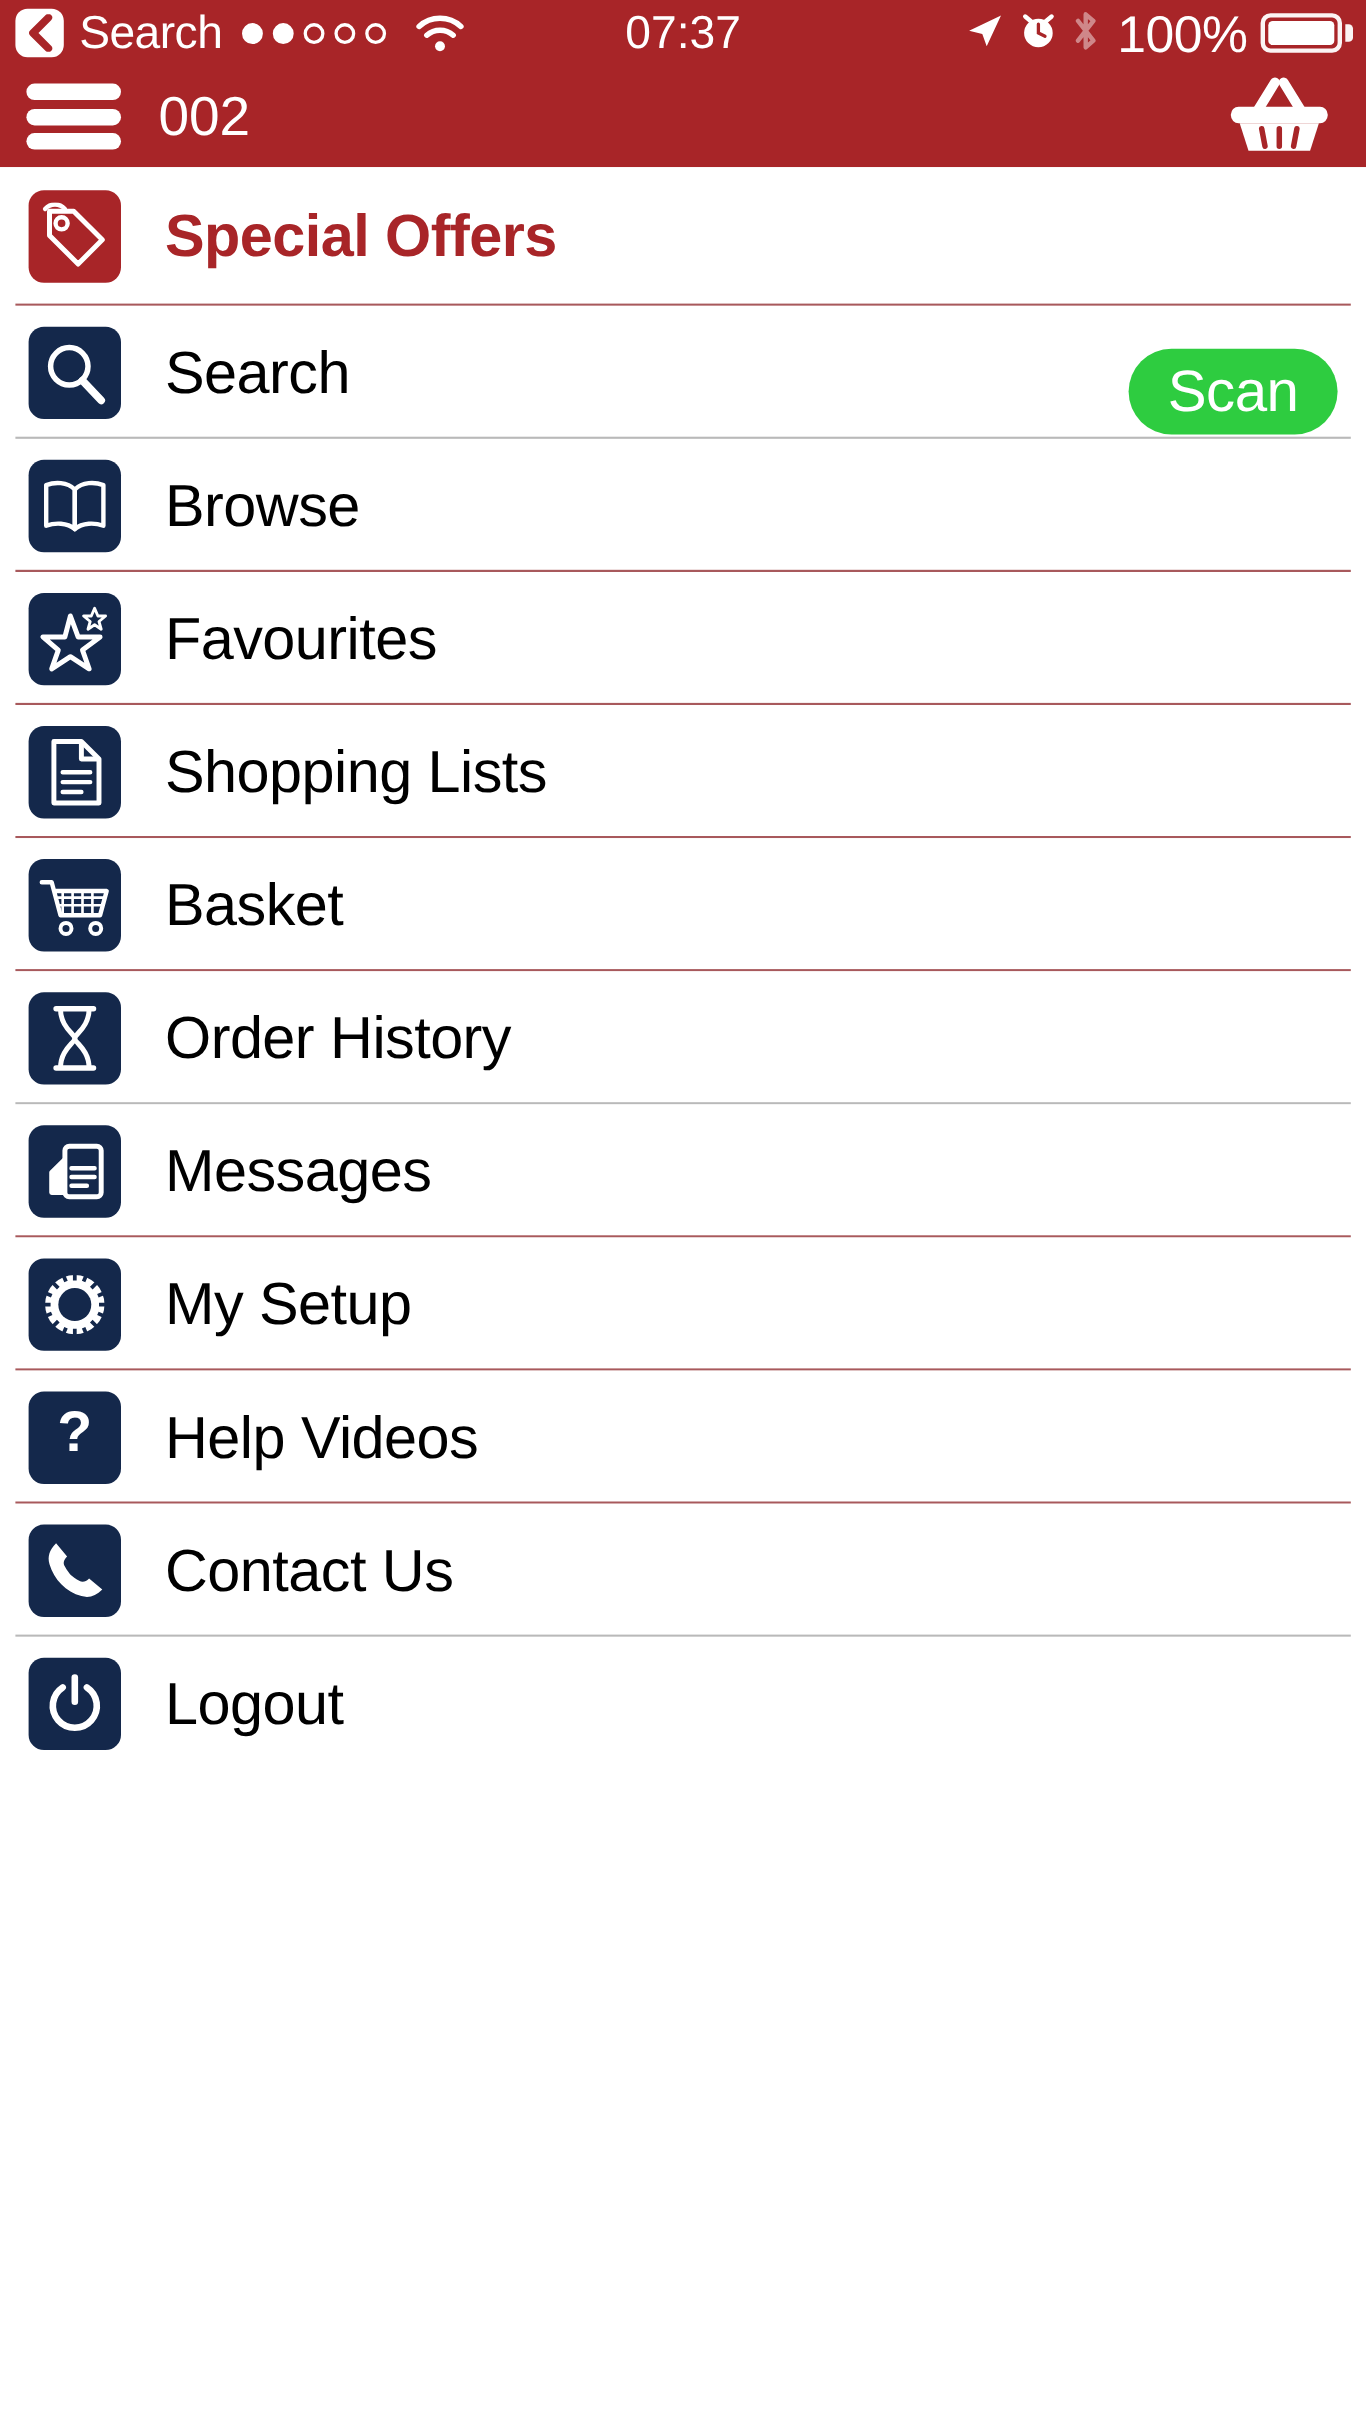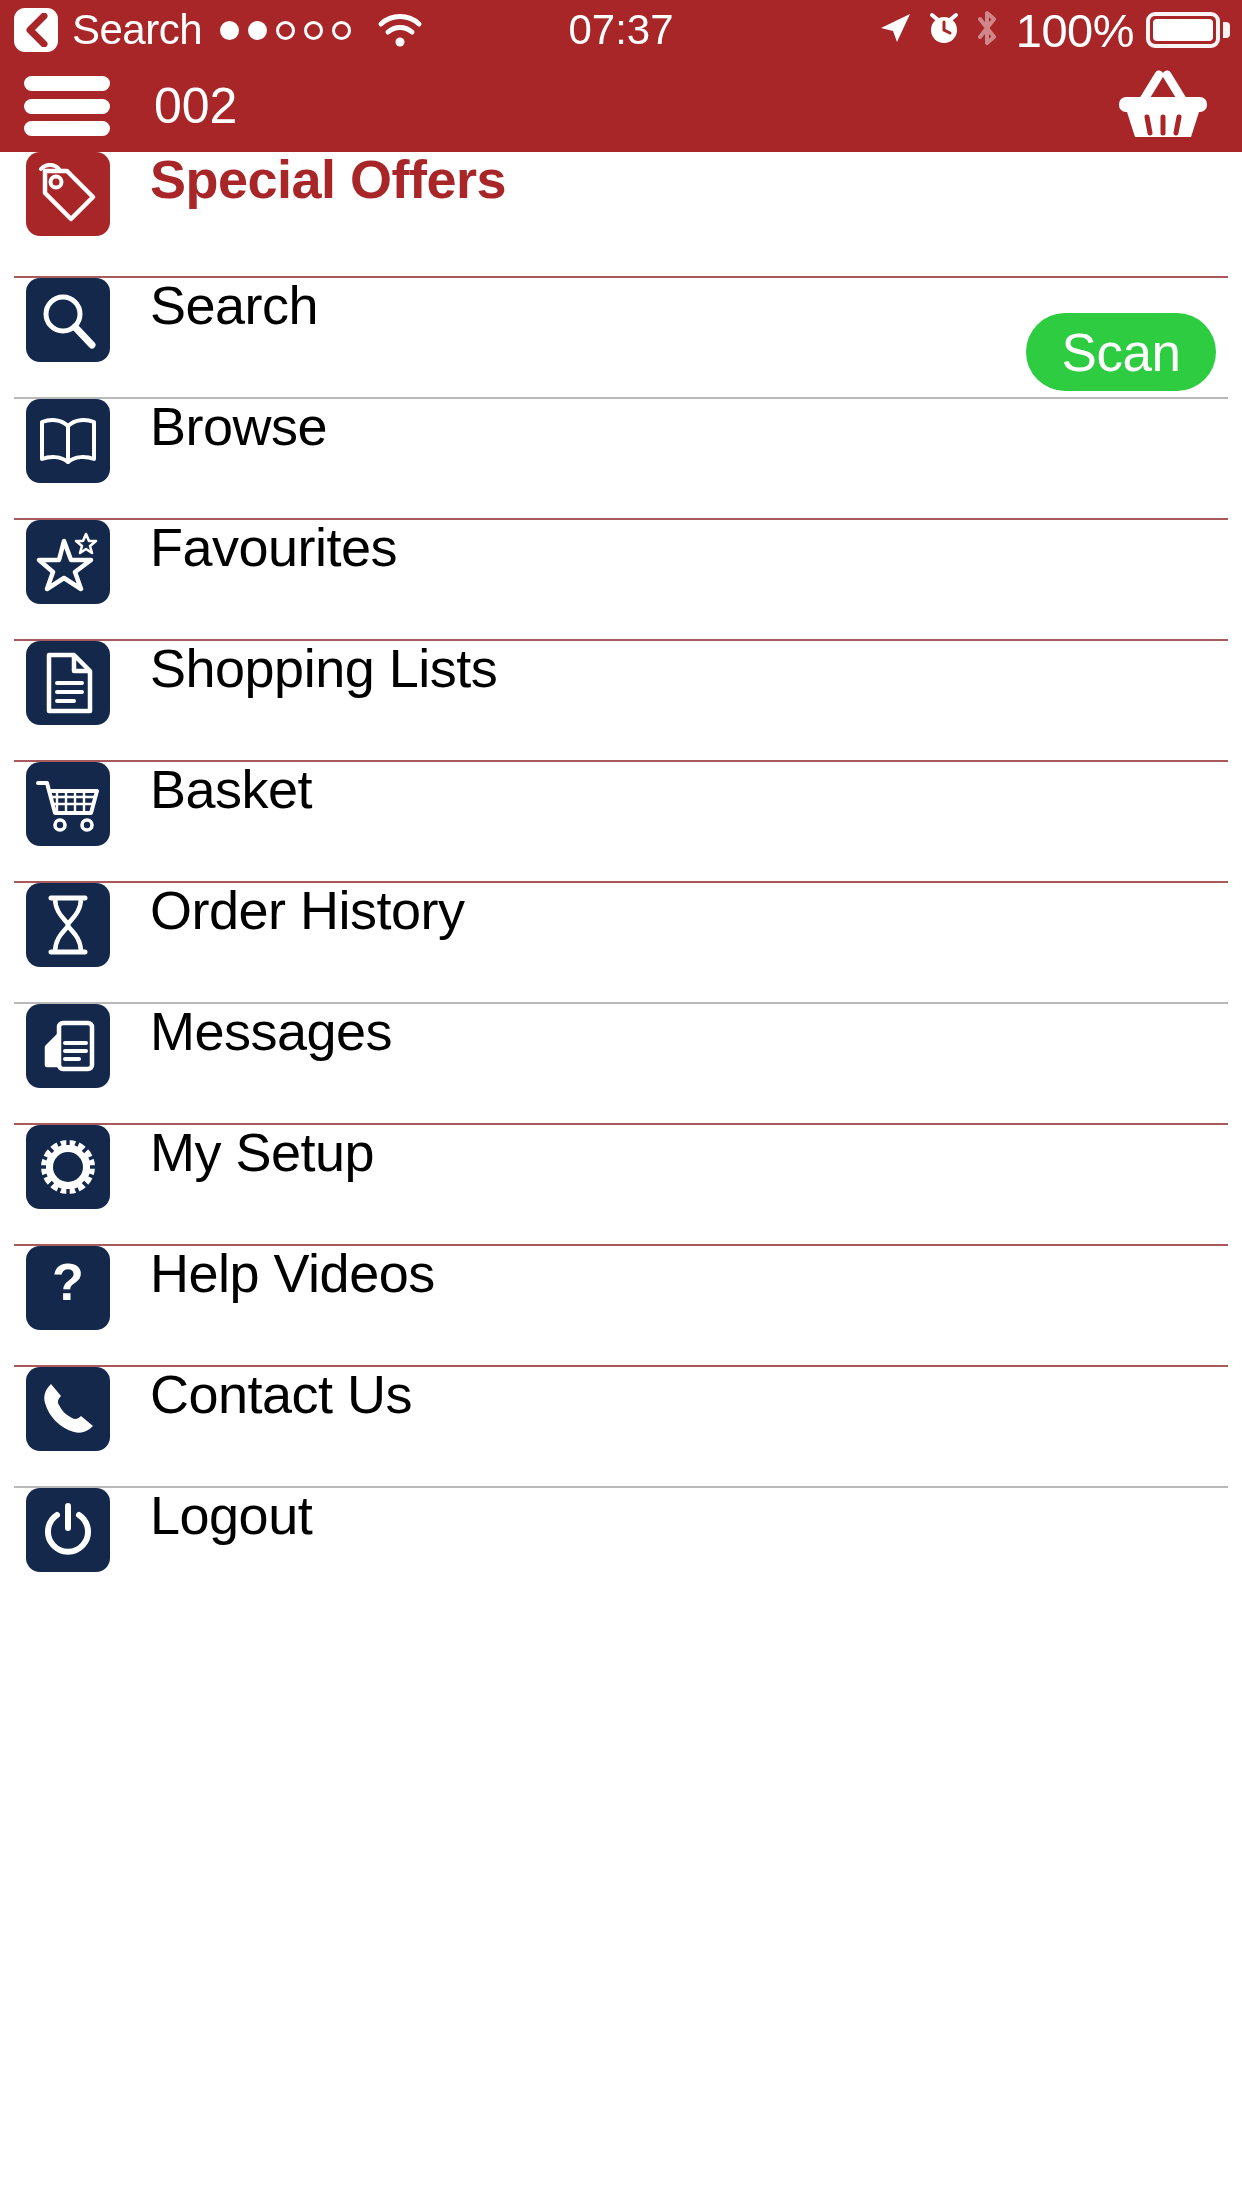--- a/index.html
+++ b/index.html
@@ -141,21 +141,21 @@
   .hamburger span {
     display: block;
     height: 15px;
     background: #ffffff;
     border-radius: 8px;
   }
   .nav-title {
     color: #ffffff;
     font-size: 50px;
     font-weight: 400;
-    margin-left: 44px;
+    margin-left: 34px;
     letter-spacing: 0px;
     line-height: 1;
   }
   .basket-btn {
     margin-left: auto;
     width: 106px;
     height: 76px;
     display: flex;
     align-items: center;
     justify-content: center;
@@ -164,21 +164,21 @@
 
   
   .menu {
     width: 100%;
     background: #ffffff;
   }
   .menu-row {
     position: relative;
     height: 121px;
     display: flex;
-    align-items: flex-start;
+    align-items: center;
     padding-left: 26px;
     padding-right: 26px;
     background: #ffffff;
   }
   .menu-row.first { height: 126px; }
   .row-sep {
     position: absolute;
     left: 14px;
     right: 14px;
     bottom: 0;

